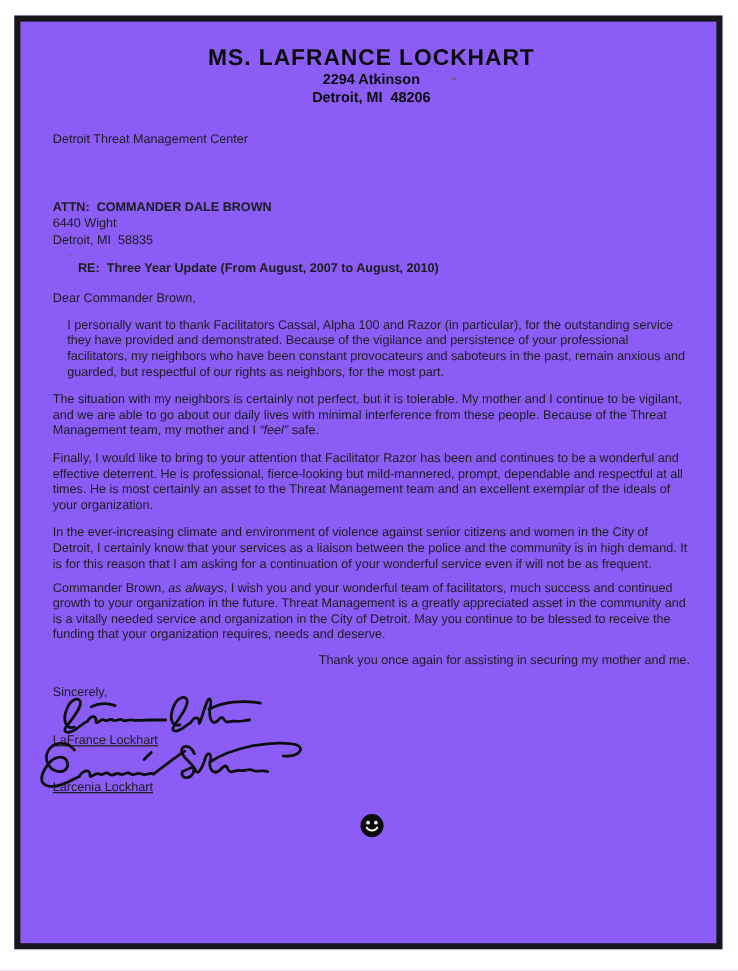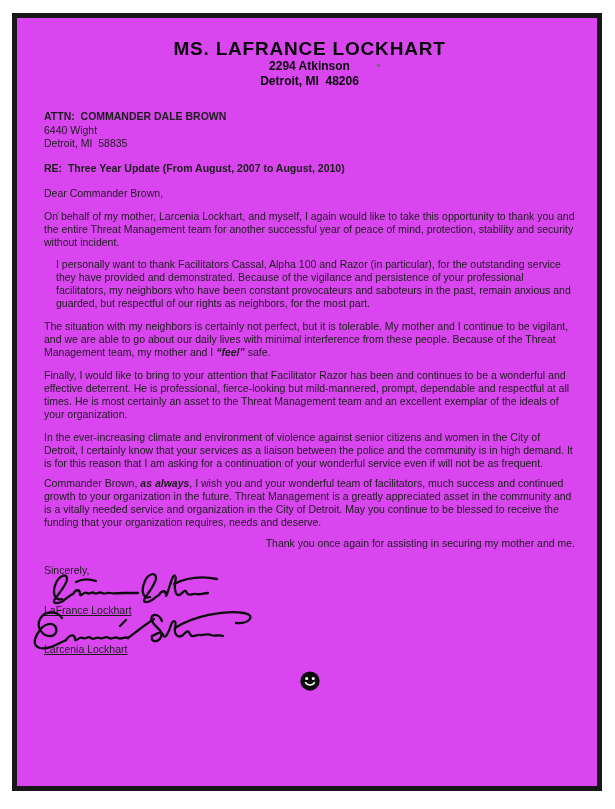--- a/index.html
+++ b/index.html
@@ -9,44 +9,44 @@
     font-family:"Liberation Sans","DejaVu Sans",sans-serif;
     color:#1c1c1c;
     position:relative;
     overflow:hidden;
   }
   .frame{
     position:absolute;
     left:12px;top:13px;
     width:580px;height:768px;
     border:5px solid #171717;
-    background:#d946ef;
+    background:#8b5cf6;
     box-sizing:content-box;
   }
   .content{
     position:relative;
     padding:21px 22px 0 27px;
     font-size:10.5px;
     line-height:13px;
   }
   .letterhead{text-align:center;color:#0a0a0a;}
   .lh-name{font-size:19px;font-weight:bold;letter-spacing:0.8px;line-height:20px;}
   .lh-line{font-size:12px;font-weight:bold;line-height:15px;}
   .pre{white-space:pre-wrap;}
   .date-line{margin-top:36px;}
   .recipient{margin-top:21px;}
   .recipient div{line-height:13.5px;}
-  .bold{font-weight:bold;}
-  .subject{margin-top:11px;font-weight:bold;}
+  .bold{font-weight:bold;margin-top:43px;}
+  .subject{margin-top:11px;margin-left:21px;font-weight:bold;}
   .salutation{margin-top:12px;}
   p.para{margin:10px 0 0 0;text-align:left;}
   p.p2{margin-top:9px;margin-left:12px;}
   p.p6{margin-top:7px;}
   p.p7{margin-top:8px;text-align:right;}
-  .it{font-style:italic;font-weight:bold;}
+  .it{font-style:italic;}
   .valediction{margin-top:14px;}
   .sig1{display:block;margin:-7px 0 0 2px;}
   .signer-name{line-height:12px;text-decoration:underline;}
   .name1{margin-top:-4px;}
   .sig2{display:block;margin:-8px 0 0 -16px;}
   .name2{margin-top:-11px;}
   .smiley-wrap{margin-top:15px;text-align:center;}
   .speck{position:absolute;background:#6a6a6a;border-radius:50%;}
   .speck1{left:377px;top:64px;width:3px;height:3px;}
   .speck2{left:57px;top:212px;width:2px;height:2px;}
@@ -60,30 +60,30 @@
   <div class="content">
 
     <div class="letterhead">
       <div class="lh-name">MS. LAFRANCE LOCKHART</div>
       <div class="lh-line">2294 Atkinson</div>
       <div class="lh-line pre">Detroit, MI  48206</div>
     </div>
 
 
     <div class="recipient">
+      <div>Detroit Threat Management Center</div>
       <div class="bold pre">ATTN:  COMMANDER DALE BROWN</div>
       <div>6440 Wight</div>
       <div class="pre">Detroit, MI  58835</div>
     </div>
 
     <div class="subject pre">RE:  Three Year Update (From August, 2007 to August, 2010)</div>
 
     <div class="salutation">Dear Commander Brown,</div>
 
-    <p class="para">On behalf of my mother, Larcenia Lockhart, and myself, I again would like to take this opportunity to thank you and the entire Threat Management team for another successful year of peace of mind, protection, stability and security without incident.</p>
 
     <p class="para p2">I personally want to thank Facilitators Cassal, Alpha 100 and Razor (in particular), for the outstanding service they have provided and demonstrated. Because of the vigilance and persistence of your professional facilitators, my neighbors who have been constant provocateurs and saboteurs in the past, remain anxious and guarded, but respectful of our rights as neighbors, for the most part.</p>
 
     <p class="para"><span>The situation with my neighbors is certainly not perfect, but it is tolerable. My mother and I continue to be vigilant, and we are able to go about our daily lives with minimal interference from these people. Because of the Threat Management team, my mother and I </span><span class="it">“feel”</span><span> safe.</span></p>
 
     <p class="para">Finally, I would like to bring to your attention that Facilitator Razor has been and continues to be a wonderful and effective deterrent. He is professional, fierce-looking but mild-mannered, prompt, dependable and respectful at all times. He is most certainly an asset to the Threat Management team and an excellent exemplar of the ideals of your organization.</p>
 
     <p class="para">In the ever-increasing climate and environment of violence against senior citizens and women in the City of Detroit, I certainly know that your services as a liaison between the police and the community is in high demand. It is for this reason that I am asking for a continuation of your wonderful service even if will not be as frequent.</p>
 
     <p class="para p6"><span>Commander Brown, </span><span class="it">as always</span><span>, I wish you and your wonderful team of facilitators, much success and continued growth to your organization in the future. Threat Management is a greatly appreciated asset in the community and is a vitally needed service and organization in the City of Detroit. May you continue to be blessed to receive the funding that your organization requires, needs and deserve.</span></p>

